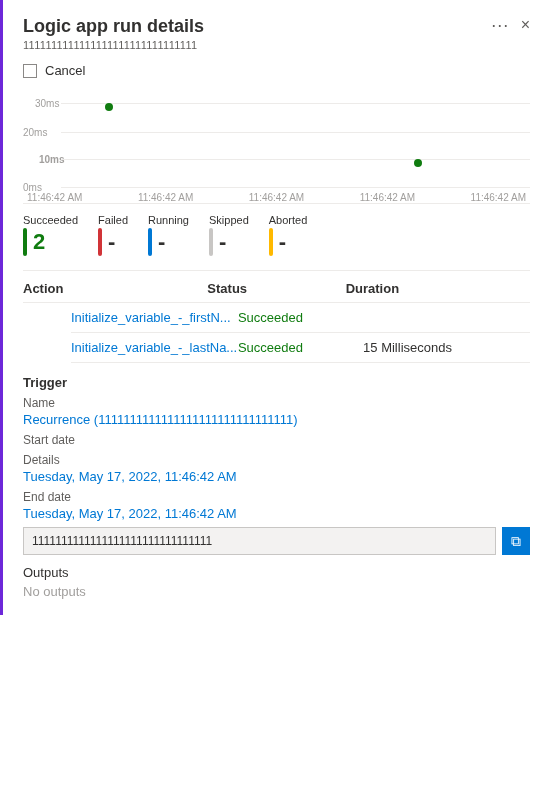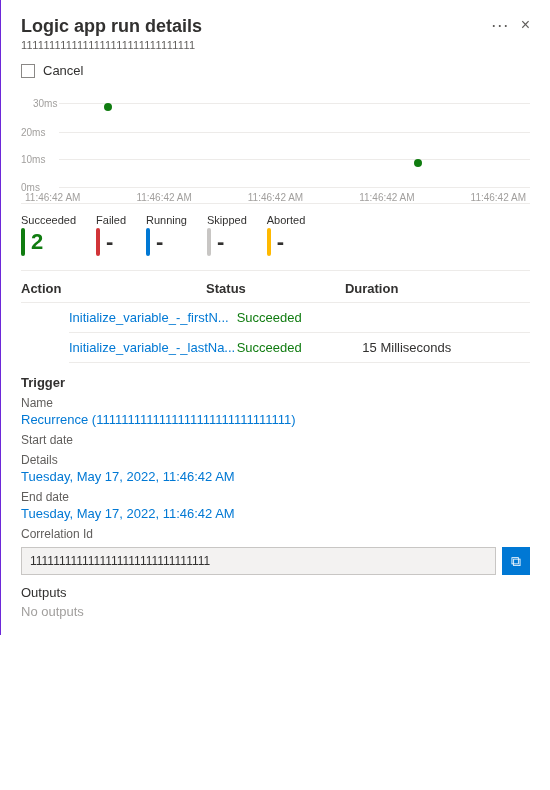--- a/index.html
+++ b/index.html
@@ -8,21 +8,21 @@
       font-size: 13px;
       background: #fff;
       color: #323130;
       width: 550px;
       min-height: 790px;
     }
     .panel {
       width: 550px;
       background: #fff;
       padding: 16px 20px;
-      border-left: 1px solid #6d28d9;
+      border-left: 3px solid #6d28d9;
     }
     .panel-header {
       display: flex;
       align-items: flex-start;
       justify-content: space-between;
       margin-bottom: 12px;
     }
     .panel-title {
       font-size: 18px;
       font-weight: 600;
@@ -256,21 +256,21 @@
   </div>
 
   <div class="chart-area">
 
     <div class="grid-label" style="top: 8%; left: 12px;">30ms</div>
     <div style="position:absolute; top:8%; left:38px; right:0; border-top:1px solid #edebe9;"></div>
 
     <div class="grid-label" style="top: 35%; left: 0;">20ms</div>
     <div style="position:absolute; top:35%; left:38px; right:0; border-top:1px solid #edebe9;"></div>
 
-    <div class="grid-label" style="top: 60%; left: 0;">10ms</div>
+    <div class="grid-label" style="top: 60%; left: 16px; font-weight: bold;">10ms</div>
     <div style="position:absolute; top:60%; left:38px; right:0; border-top:1px solid #edebe9;"></div>
 
     <div class="grid-label" style="top: 85%; left: 0;">0ms</div>
     <div style="position:absolute; top:85%; left:38px; right:0; border-top:1px solid #edebe9;"></div>
 
     <div class="dot" style="left: 17%; top: 12%;"></div>
     <div class="dot" style="left: 78%; top: 63%;"></div>
 
     <div class="time-axis">
       <span class="time-label">11:46:42 AM</span>
@@ -343,21 +343,20 @@
   <div class="detail-value">Recurrence (1111111111111111111111111111111)</div>
 
   <div class="detail-label">Start date</div>
 
   <div class="detail-label">Details</div>
   <div class="detail-value">Tuesday, May 17, 2022, 11:46:42 AM</div>
 
   <div class="detail-label">End date</div>
   <div class="detail-value">Tuesday, May 17, 2022, 11:46:42 AM</div>
 
-  <div class="detail-label">Correlation Id</div>
   <div class="correlation-row">
     <input class="correlation-input" type="text" readonly="" value="1111111111111111111111111111111" style="">
     <button class="copy-btn">
       <span class="copy-icon">⧉</span>
     </button>
   </div>
 
   <div class="outputs-label">Outputs</div>
   <div class="no-outputs">No outputs</div>
 </div>

